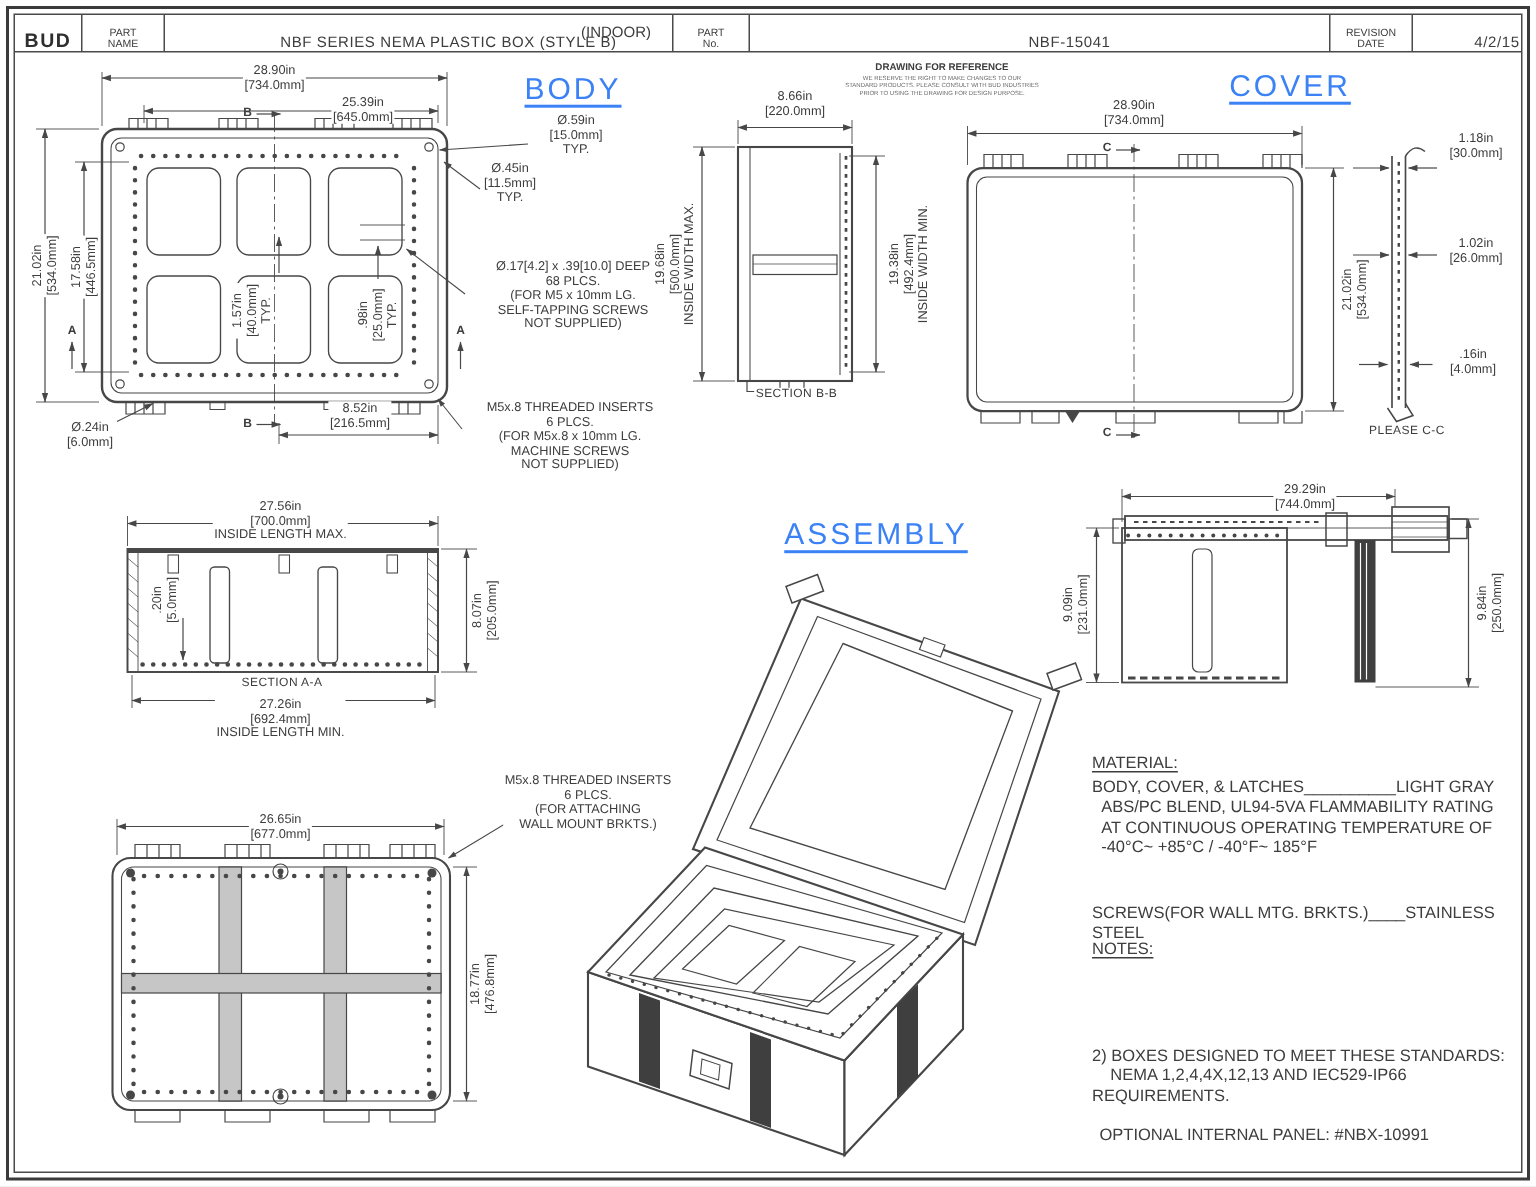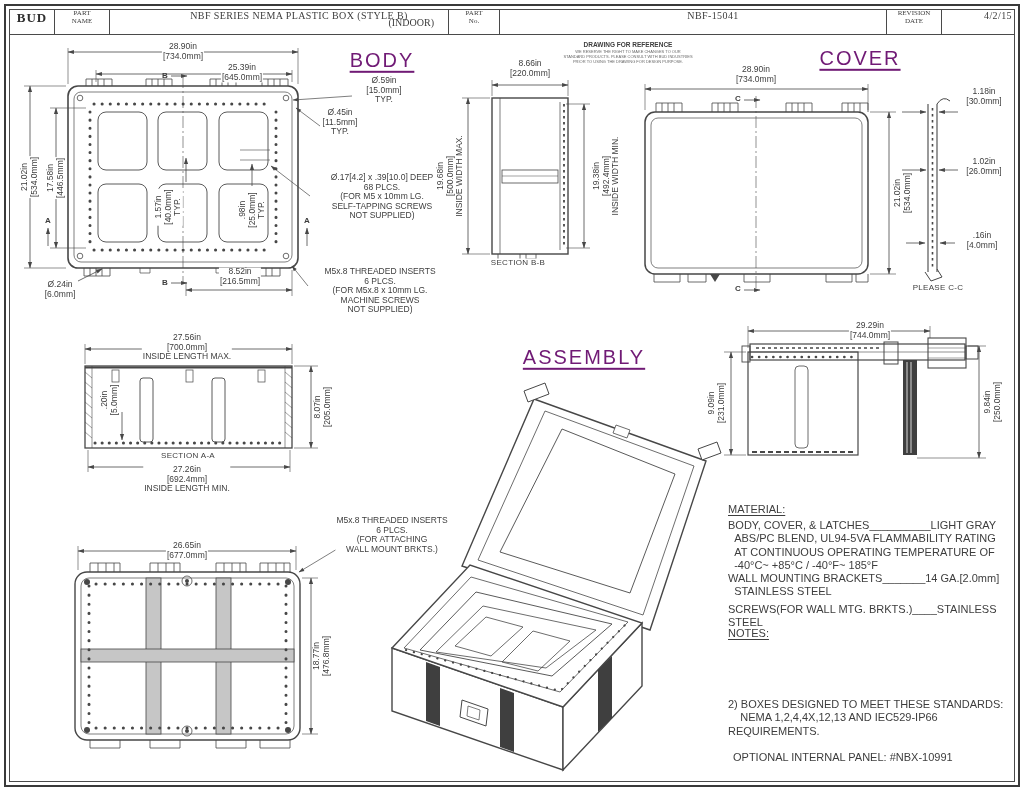--- a/index.html
+++ b/index.html
@@ -1,32 +1,32 @@
 <!DOCTYPE html>
 <html><head>
 <meta charset="utf-8">
 <style>
   html,body{margin:0;padding:0;background:#e8e8e8;}
   .sheet{position:relative;width:1024px;height:791px;background:#fff;font-family:"Liberation Sans",sans-serif;color:#3d3d3d;overflow:hidden;}
   .border-outer{position:absolute;inset:4px;border:2.5px solid #3a3a3a;pointer-events:none;}
   .border-inner{position:absolute;inset:9px;border:1px solid #4a4a4a;pointer-events:none;}
   .titlebar{position:absolute;left:10px;top:10px;right:10px;height:24px;border-bottom:1.5px solid #4a4a4a;display:flex;align-items:stretch;}
-  .tcell{border-right:1.5px solid #4a4a4a;display:flex;align-items:flex-start;justify-content:center;text-align:center;font-family:Liberation Serif, serif;}
+  .tcell{border-right:1.5px solid #4a4a4a;display:flex;align-items:flex-end;justify-content:center;text-align:center;}
   .tcell.last{border-right:none;}
   .tlabel{font-size:7px;line-height:1.1;white-space:pre-line;}
   .tmain{font-size:10px;letter-spacing:.4px;padding-left:40px;}
   .logo{font-size:13px;font-weight:700;letter-spacing:1px;color:#2f2f2f;}
   .namecell{position:relative;flex:0 0 338px;}
   .indoor{position:absolute;right:14px;top:50%;transform:translateY(-50%);font-size:10px;margin-left:28px;}
   svg.art{position:absolute;left:0;top:0;}
   .lbl{position:absolute;font-size:8.5px;line-height:1.12;text-align:center;white-space:pre-line;transform:translate(-50%,-50%);background:#fff;padding:0 1px;}
   .vlbl{transform:translate(-50%,-50%) rotate(-90deg);}
   .mk{font-size:8px;font-weight:700;background:transparent;}
   .sec{font-size:8px;letter-spacing:.3px;}
-  .t-title{font-size:20px;letter-spacing:2px;background:transparent;text-decoration:underline;text-underline-offset:4px;color:#701a75;}
+  .t-title{font-size:20px;letter-spacing:2px;background:transparent;text-decoration:underline;text-underline-offset:4px;color:#3b82f6;}
   .disc-t{font-size:6.5px;font-weight:700;background:transparent;}
   .disc-b{font-size:4px;color:#6a6a6a;background:transparent;line-height:1.3;}
   .block{position:absolute;font-size:11px;line-height:1.22;white-space:pre-wrap;text-align:left;}
   .bhead{text-decoration:underline;text-underline-offset:2px;font-weight:400;}
 </style>
 </head>
 <body>
 
 <div class="sheet">
   <div class="border-outer"></div>
@@ -311,21 +311,21 @@
 PRIOR TO USING THE DRAWING FOR DESIGN PURPOSE.</div>
 
   <div class="lbl" style="left:530px;top:69px">8.66in
 [220.0mm]</div>
   <div class="lbl vlbl" style="left:450px;top:176px">19.68in
 [500.0mm]
 INSIDE WIDTH MAX.</div>
   <div class="lbl vlbl" style="left:606px;top:176px">19.38in
 [492.4mm]
 INSIDE WIDTH MIN.</div>
-  <div class="lbl sec" style="left:518px;top:263px">SECTION B-B</div>
+  <div class="lbl sec" style="left:531px;top:263px">SECTION B-B</div>
 
   <div class="lbl t-title" style="left:860px;top:58px">COVER</div>
   <div class="lbl" style="left:756px;top:75px">28.90in
 [734.0mm]</div>
   <div class="lbl vlbl" style="left:903px;top:193px">21.02in
 [534.0mm]</div>
   <div class="lbl mk" style="left:738px;top:99px">C</div>
   <div class="lbl mk" style="left:738px;top:289px">C</div>
 
   <div class="lbl" style="left:984px;top:97px">1.18in
@@ -364,20 +364,18 @@
 (FOR ATTACHING
 WALL MOUNT BRKTS.)</div>
 
   <div class="lbl t-title" style="left:584px;top:357px">ASSEMBLY</div>
 
   <div class="block bhead" style="left:728px;top:503px">MATERIAL:</div>
   <div class="block" style="left:728px;top:519px;width:290px">BODY, COVER, &amp; LATCHES__________LIGHT GRAY
   ABS/PC BLEND, UL94-5VA FLAMMABILITY RATING
   AT CONTINUOUS OPERATING TEMPERATURE OF
   -40°C~ +85°C / -40°F~ 185°F</div>
-  <div class="block" style="left:728px;top:572px;width:290px">WALL MOUNTING BRACKETS_______14 GA.[2.0mm]
-  STAINLESS STEEL</div>
   <div class="block" style="left:728px;top:603px;width:290px">SCREWS(FOR WALL MTG. BRKTS.)____STAINLESS STEEL</div>
   <div class="block bhead" style="left:728px;top:627px">NOTES:</div>
   <div class="block" style="left:728px;top:698px;width:290px">2) BOXES DESIGNED TO MEET THESE STANDARDS:
     NEMA 1,2,4,4X,12,13 AND IEC529-IP66 REQUIREMENTS.</div>
   <div class="block" style="left:733px;top:751px;width:280px">OPTIONAL INTERNAL PANEL: #NBX-10991</div>
 </div>
 
 </body></html>

